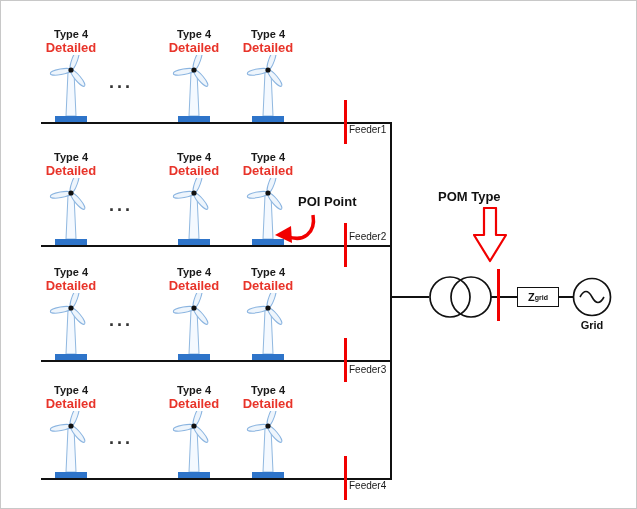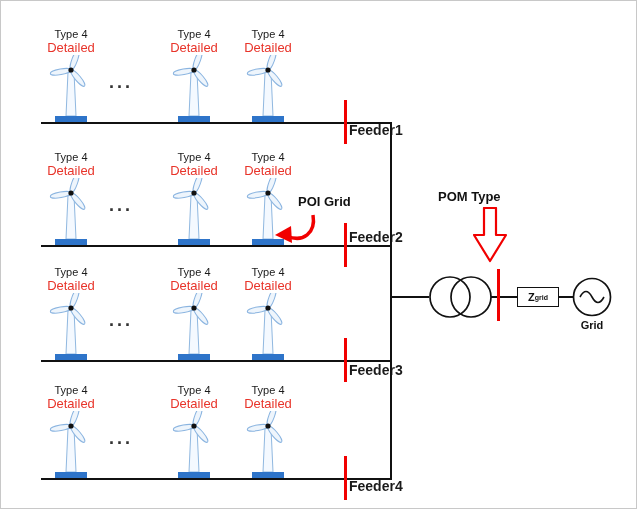--- a/index.html
+++ b/index.html
@@ -5,30 +5,30 @@
   html,body{margin:0;padding:0;background:#fff;}
   .canvas{
     position:relative;
     width:637px;height:509px;
     background:#fff;
     border:1px solid #c8c8c8;
     box-sizing:border-box;
     font-family:"Liberation Sans", sans-serif;
     overflow:hidden;
   }
-  .turbine{position:absolute;width:70px;text-align:center;}
+  .turbine{position:absolute;width:70px;text-align:center;font-weight:bold;}
   .t-type{font-size:11px;color:#1a1a1a;line-height:14px;}
   .t-detail{font-size:13px;color:#e8342a;line-height:13px;}
   .t-icon{display:block;margin:1px auto 0 auto;}
   .dots{position:absolute;width:40px;text-align:center;font-size:18px;font-weight:bold;
         color:#333;letter-spacing:3px;line-height:18px;}
   .hline{position:absolute;height:2px;background:#111;}
   .vline{position:absolute;width:2px;background:#111;}
   .tick{position:absolute;width:3px;background:#f10000;}
-  .feeder-label{position:absolute;font-size:14px;font-weight:bold;color:#1a1a1a;line-height:10px;}
+  .feeder-label{position:absolute;font-size:10px;font-weight:normal;color:#1a1a1a;line-height:10px;}
   .anno{position:absolute;font-size:13px;font-weight:bold;color:#111;}
   .zbox{position:absolute;left:516px;top:286px;width:42px;height:20px;
         border:1.6px solid #111;background:#fff;box-sizing:border-box;
         display:flex;align-items:center;justify-content:center;
         font-size:11px;font-weight:bold;color:#111;}
   .zbox sub{font-size:7px;line-height:1;}
   .grid-label{position:absolute;left:571px;top:318px;width:40px;text-align:center;
         font-size:11px;font-weight:bold;color:#111;}
   .abs-svg{position:absolute;}
 </style>
@@ -97,21 +97,21 @@
     <div class="t-type">Type 4</div>
     <div class="t-detail">Detailed</div>
     <svg class="t-icon" width="60" height="68" viewBox="0 0 60 68">
         <use href="#turbine-sym"></use>
       </svg>
   </div>
   <div class="hline" style="left:40px;top:244px;width:350px"></div>
   <div class="tick" style="left:343px;top:222px;height:44px"></div>
   <div class="feeder-label" style="left:348px;top:231px">Feeder2</div>
 
-  <div class="anno" style="left:297px;top:193px">POI Grid</div>
+  <div class="anno" style="left:297px;top:193px">POI Point</div>
   <svg class="abs-svg" style="left:272px;top:210px" width="45" height="38" viewBox="0 0 45 38">
     <path d="M 40 4 C 43 22, 30 32, 14 25" fill="none" stroke="#f10000" stroke-width="3.5"></path>
     <polygon points="18,15 2,24 19,32" fill="#f10000"></polygon>
   </svg>
 
   <div class="turbine" style="left:35px;top:264px">
     <div class="t-type">Type 4</div>
     <div class="t-detail">Detailed</div>
     <svg class="t-icon" width="60" height="68" viewBox="0 0 60 68">
         <use href="#turbine-sym"></use>

